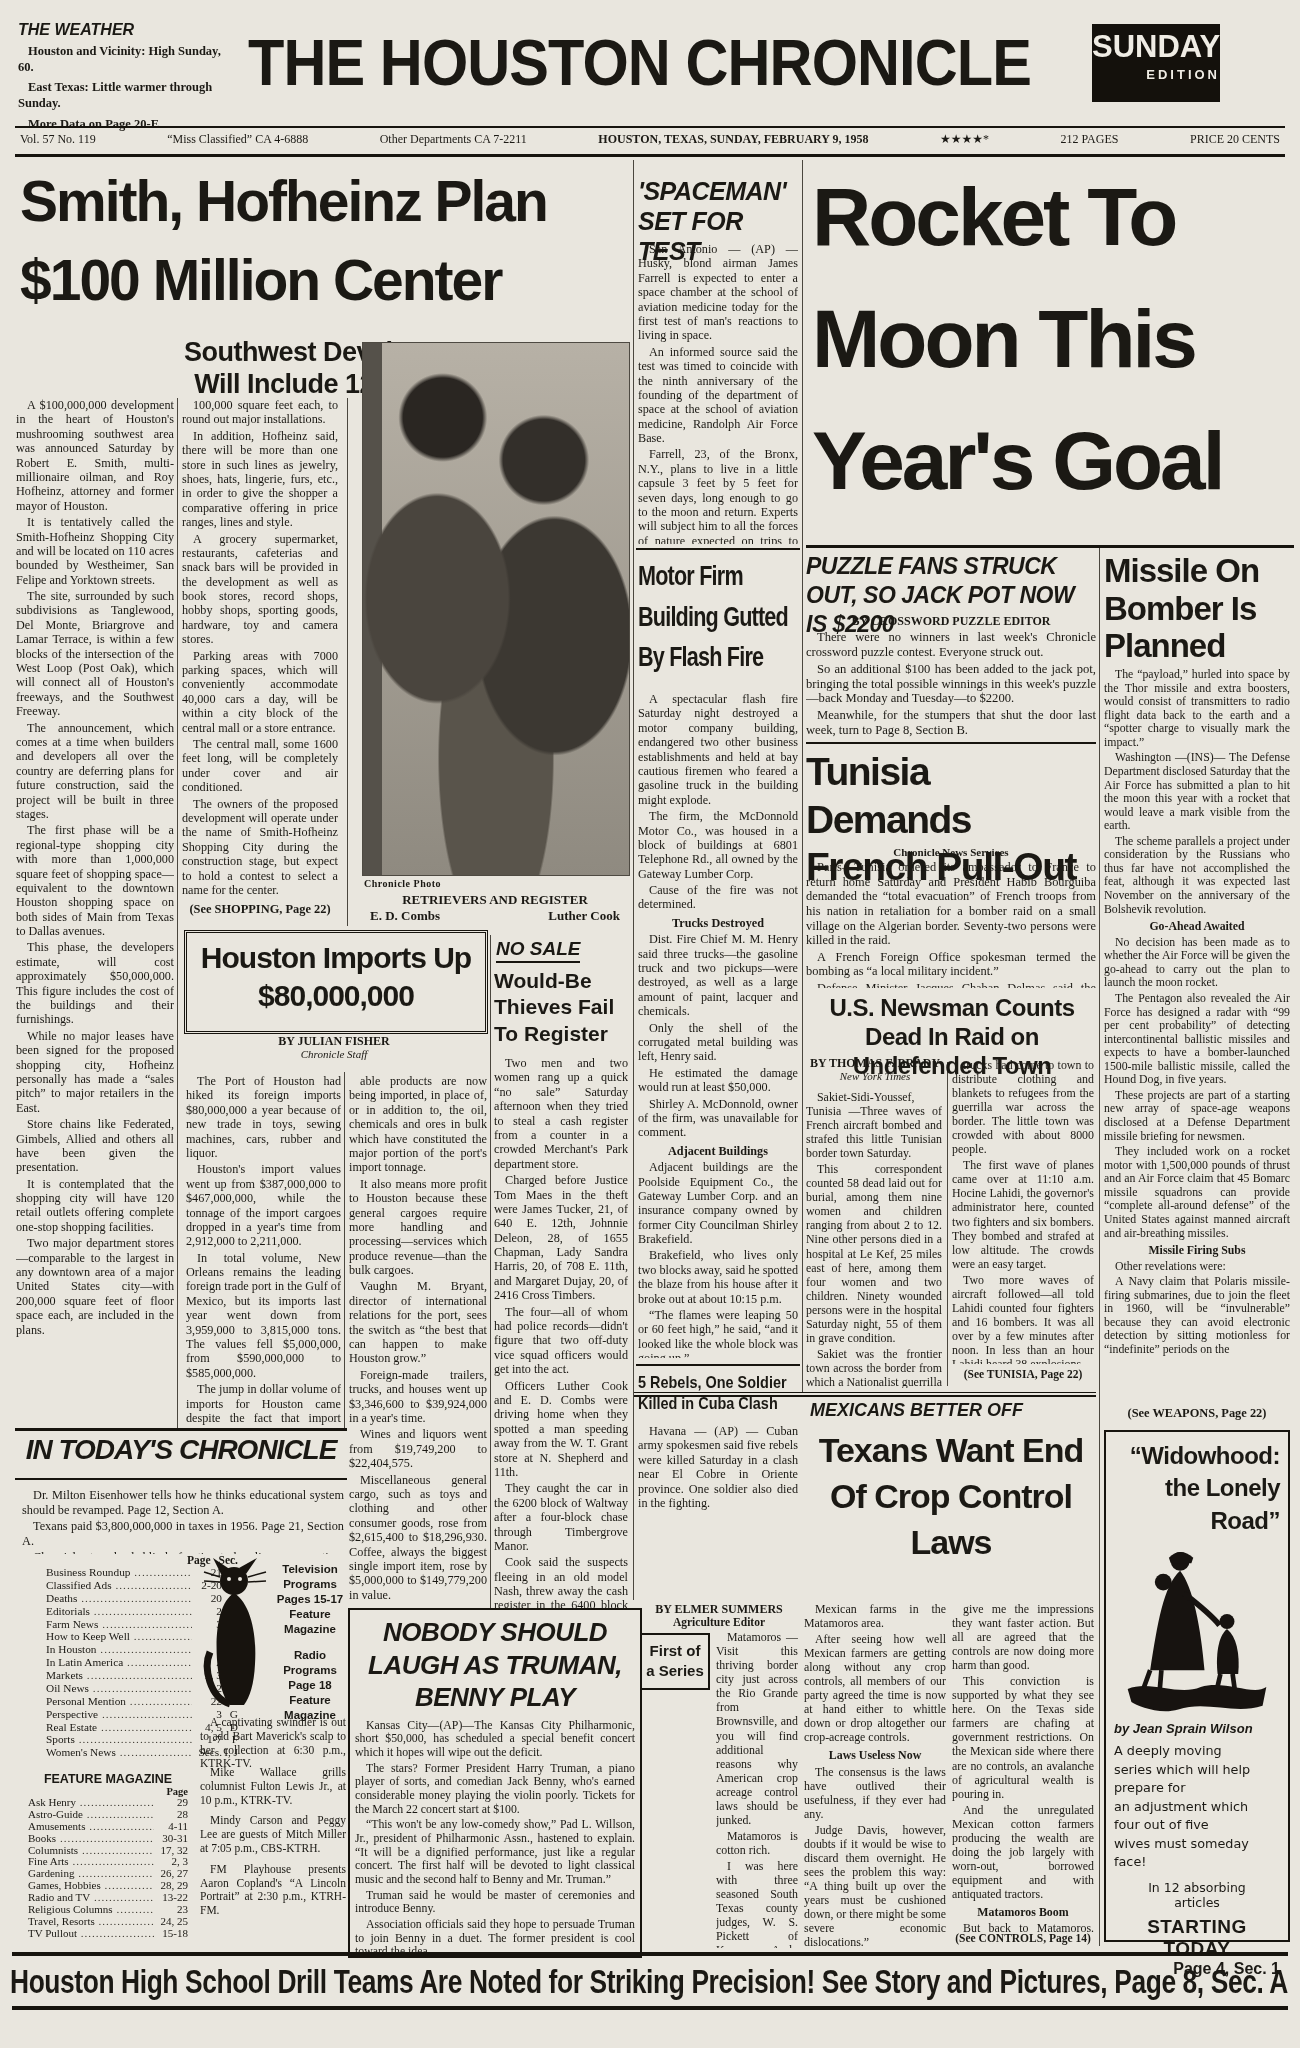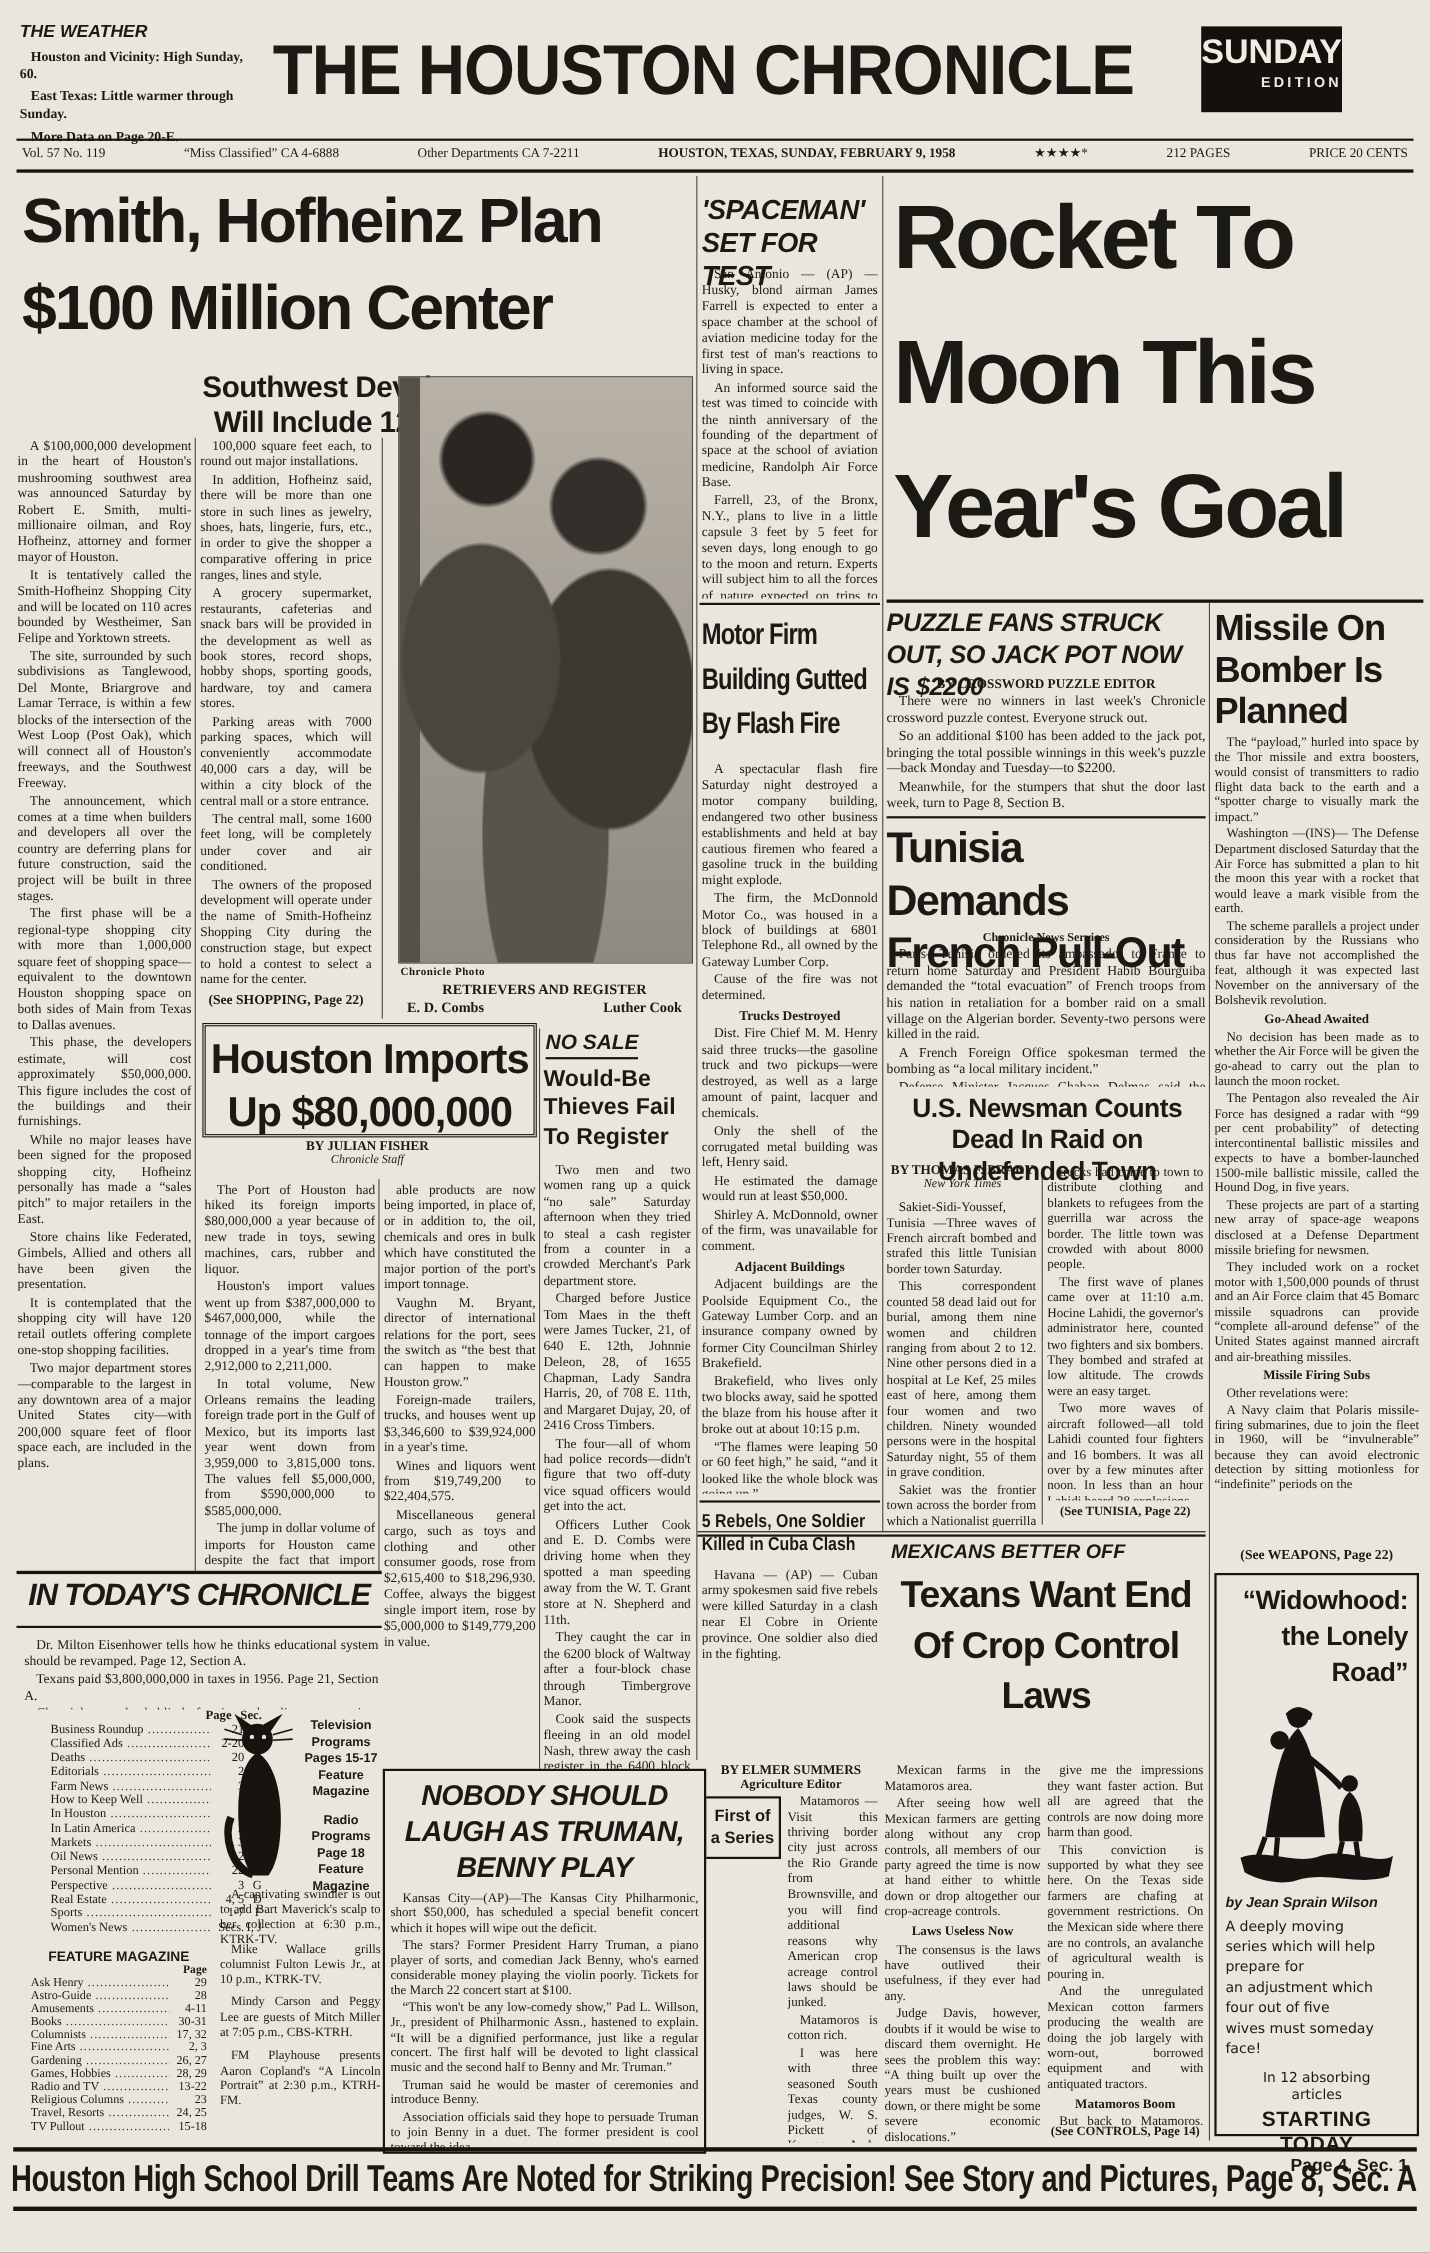--- a/index.html
+++ b/index.html
@@ -29,21 +29,21 @@
   .lead-hl{font-size:57px;font-weight:bold;letter-spacing:-2px;line-height:1.38;}
   .lead-sub{font-size:27px;font-weight:bold;line-height:1.2;text-align:center;letter-spacing:-.5px;}
   .rocket-hl{font-size:82px;font-weight:bold;letter-spacing:-3px;line-height:1.49;}
   .sp-hl{font-size:25px;font-weight:bold;font-style:italic;line-height:1.2;letter-spacing:-.5px;}
   .motor-hl{font-size:27px;font-weight:bold;line-height:1.5;letter-spacing:-1px;width:205px;
             transform:scaleX(.8);transform-origin:left top;}
   .puzzle-hl{font-size:23px;font-weight:bold;font-style:italic;line-height:1.25;letter-spacing:-.5px;}
   .tun-hl{font-size:39px;font-weight:bold;letter-spacing:-1.5px;line-height:1.22;}
   .mis-hl{font-size:33px;font-weight:bold;letter-spacing:-1px;line-height:1.14;}
   .news-hl{font-size:24px;font-weight:bold;letter-spacing:-.5px;line-height:1.2;text-align:center;}
-  .imp-hl{font-size:38px;font-weight:bold;letter-spacing:-1px;line-height:1.28;text-align:center;}
+  .imp-hl{font-size:30px;font-weight:bold;letter-spacing:-1px;line-height:1.28;text-align:center;}
   .ns-k{font-size:19px;font-weight:bold;font-style:italic;border-bottom:2px solid #17140e;display:inline-block;padding-bottom:1px;}
   .ns-hl{font-size:21px;font-weight:bold;line-height:1.25;}
   .cuba-hl{font-size:17px;font-weight:bold;line-height:1.25;width:190px;transform:scaleX(.85);transform-origin:left top;}
   .crop-k{font-size:18px;font-weight:bold;font-style:italic;}
   .crop-hl{font-size:34px;font-weight:bold;letter-spacing:-1px;line-height:1.35;text-align:center;}
   .tru-hl{font-size:26px;font-weight:bold;font-style:italic;line-height:1.25;text-align:center;letter-spacing:-.5px;}
   .idx-banner{font-size:28px;font-weight:bold;font-style:italic;letter-spacing:-1px;white-space:nowrap;text-align:center;}
   .byline{font-weight:bold;font-size:12px;text-align:center;line-height:1.2;}
   .byline2{font-style:italic;font-size:11px;text-align:center;line-height:1.2;}
   
@@ -170,20 +170,21 @@
     <div class="byline2">Chronicle Staff</div>
   </div>
   <div class="abs bodytext" style="left:186px;top:1074px;width:155px;height:352px;">
       <p class="para">The Port of Houston had hiked its foreign imports $80,000,000 a year because of new trade in toys, sewing machines, cars, rubber and liquor.</p>
       <p class="para">Houston's import values went up from $387,000,000 to $467,000,000, while the tonnage of the import cargoes dropped in a year's time from 2,912,000 to 2,211,000.</p>
       <p class="para">In total volume, New Orleans remains the leading foreign trade port in the Gulf of Mexico, but its imports last year went down from 3,959,000 to 3,815,000 tons. The values fell $5,000,000, from $590,000,000 to $585,000,000.</p>
       <p class="para">The jump in dollar volume of imports for Houston came despite the fact that import tonnages dropped by 700,000 tons last year.</p>
     </div>
   <div class="abs bodytext" style="left:349px;top:1074px;width:138px;height:528px;">
       <p class="para">able products are now being imported, in place of, or in addition to, the oil, chemicals and ores in bulk which have constituted the major portion of the port's import tonnage.</p>
+      <p class="para">It also means more profit to Houston because these general cargoes require more handling and processing—services which produce revenue—than the bulk cargoes.</p>
       <p class="para">Vaughn M. Bryant, director of international relations for the port, sees the switch as “the best that can happen to make Houston grow.”</p>
       <p class="para">Foreign-made trailers, trucks, and houses went up $3,346,600 to $39,924,000 in a year's time.</p>
       <p class="para">Wines and liquors went from $19,749,200 to $22,404,575.</p>
       <p class="para">Miscellaneous general cargo, such as toys and clothing and other consumer goods, rose from $2,615,400 to $18,296,930. Coffee, always the biggest single import item, rose by $5,000,000 to $149,779,200 in value.</p>
     </div>
 
   <div class="abs sans" style="left:496px;top:938px;">
     <span class="ns-k">NO SALE</span>
   </div>
   <div class="abs sans ns-hl" style="left:494px;top:968px;width:134px;">Would-Be Thieves Fail To Register</div>

